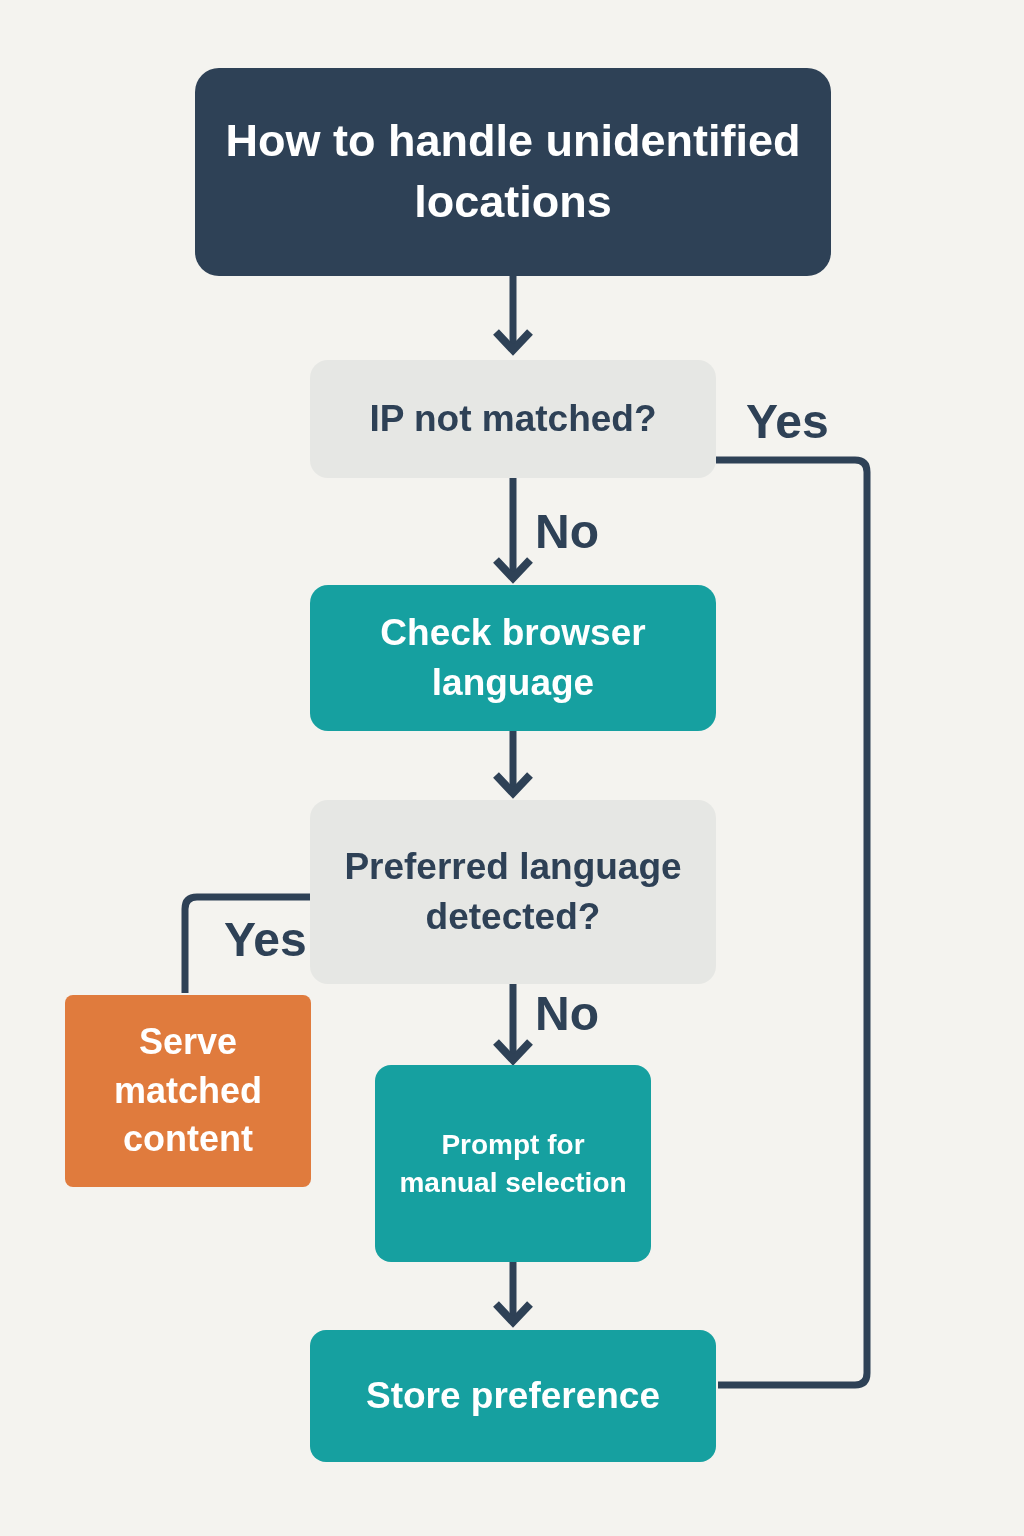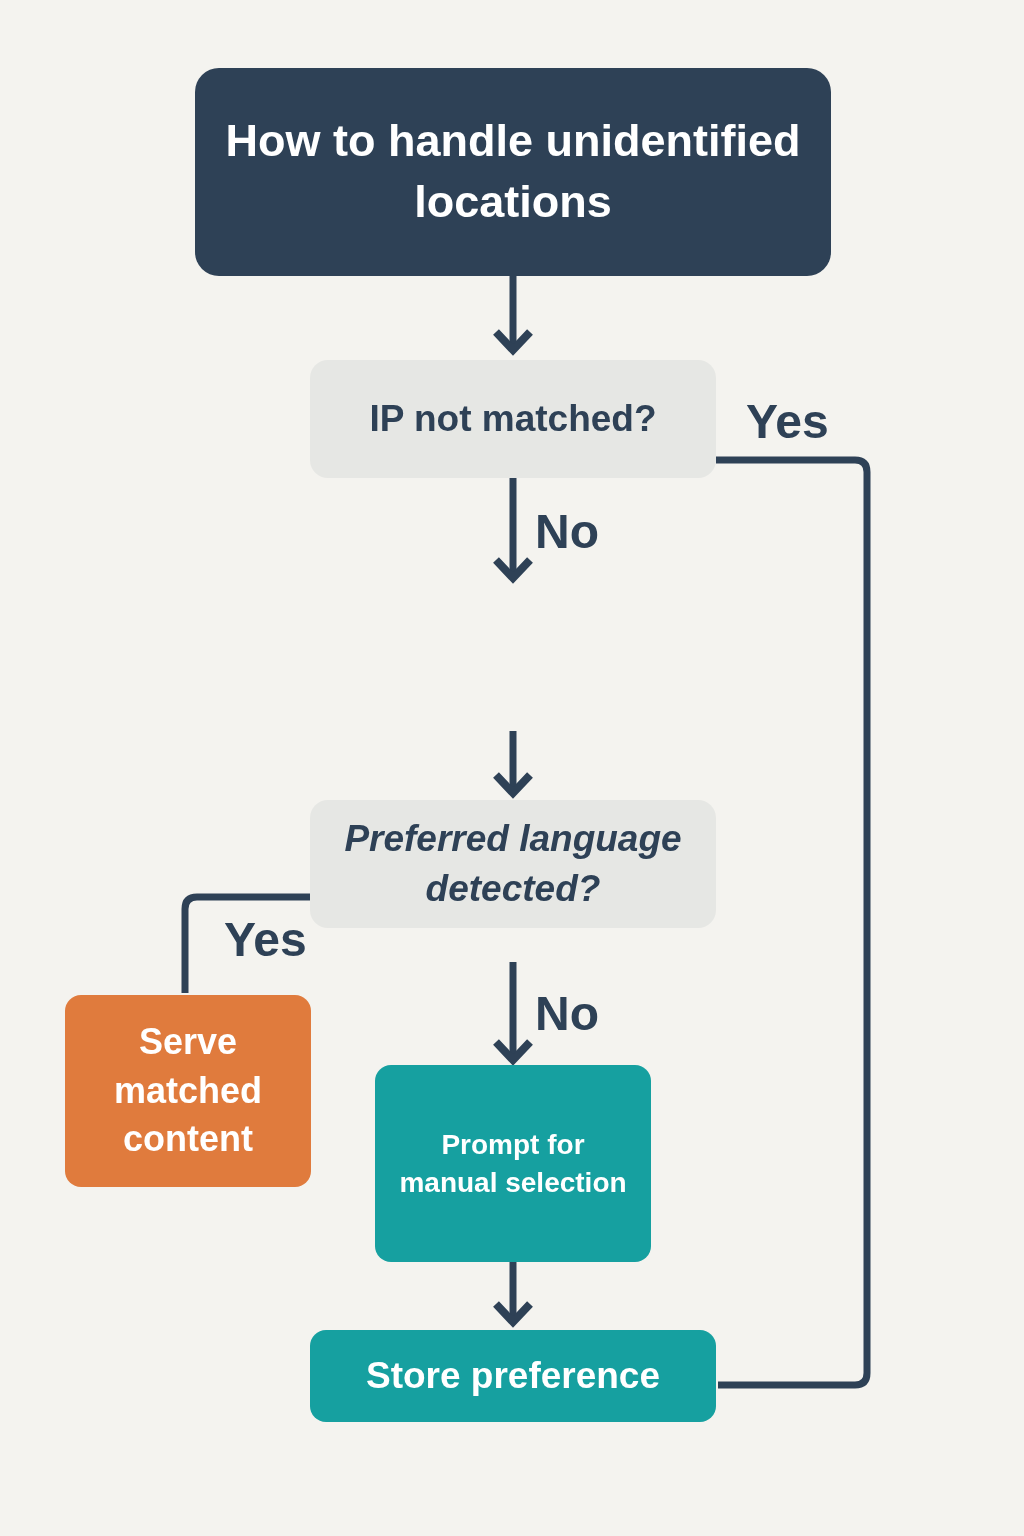--- a/index.html
+++ b/index.html
@@ -38,36 +38,36 @@
     left:310px; top:360px; width:406px; height:118px;
     background:var(--gray); color:var(--navy);
     border-radius:18px; font-size:37px; padding:0 20px;
   }
   .node-check{
     left:310px; top:585px; width:406px; height:146px;
     background:var(--teal); color:var(--text_light);
     border-radius:18px; font-size:37px; padding:0 55px;
   }
   .node-pref{
-    left:310px; top:800px; width:406px; height:128px;
+    left:310px; top:800px; width:406px; height:184px;
     background:var(--gray); color:var(--navy);
-    border-radius:18px; font-size:37px; padding:0 20px;font-style:italic;
+    border-radius:18px; font-size:37px; padding:0 20px;
   }
   .node-serve{
     left:65px; top:995px; width:246px; height:192px;
     background:var(--orange); color:var(--text_light);
-    border-radius:16px; font-size:36px; padding:0 12px;
+    border-radius:8px; font-size:36px; padding:0 12px;
   }
   .node-prompt{
     left:375px; top:1065px; width:276px; height:197px;
     background:var(--teal); color:var(--text_light);
     border-radius:16px; font-size:28px; padding:0 18px;
   }
   .node-store{
-    left:310px; top:1330px; width:406px; height:92px;
+    left:310px; top:1330px; width:406px; height:132px;
     background:var(--teal); color:var(--text_light);
     border-radius:16px; font-size:37px; padding:0 10px;
   }
   .edge-label{
     position:absolute;
     color:var(--navy);
     font-size:48px; font-weight:700;
   }
   .label-yes-1{left:746px; top:394px;}
   .label-no-1{left:535px; top:504px;}
@@ -102,20 +102,21 @@
   </svg>
 
   <div class="node node-title">How to handle unidentified locations</div>
 
   <div class="node node-ip">IP not matched?</div>
 
   <div class="edge-label label-yes-1">Yes</div>
 
   <div class="edge-label label-no-1">No</div>
 
+  <div class="node node-check">Check browser language</div>
 
   <div class="node node-pref">Preferred language detected?</div>
 
   <div class="edge-label label-yes-2">Yes</div>
 
   <div class="edge-label label-no-2">No</div>
 
   <div class="node node-serve">Serve matched content</div>
 
   <div class="node node-prompt">Prompt for manual selection</div>

